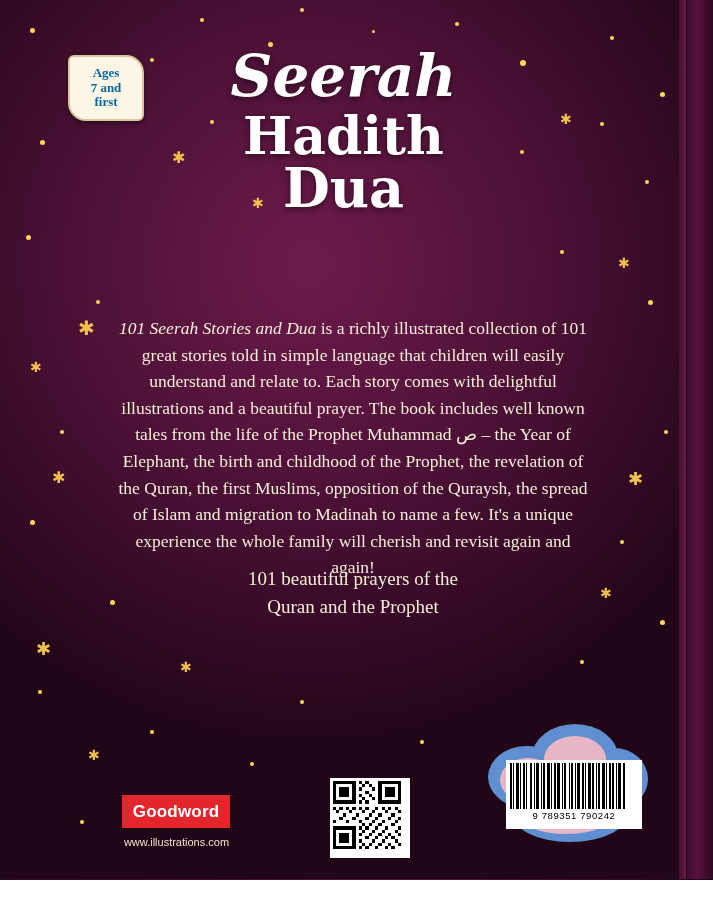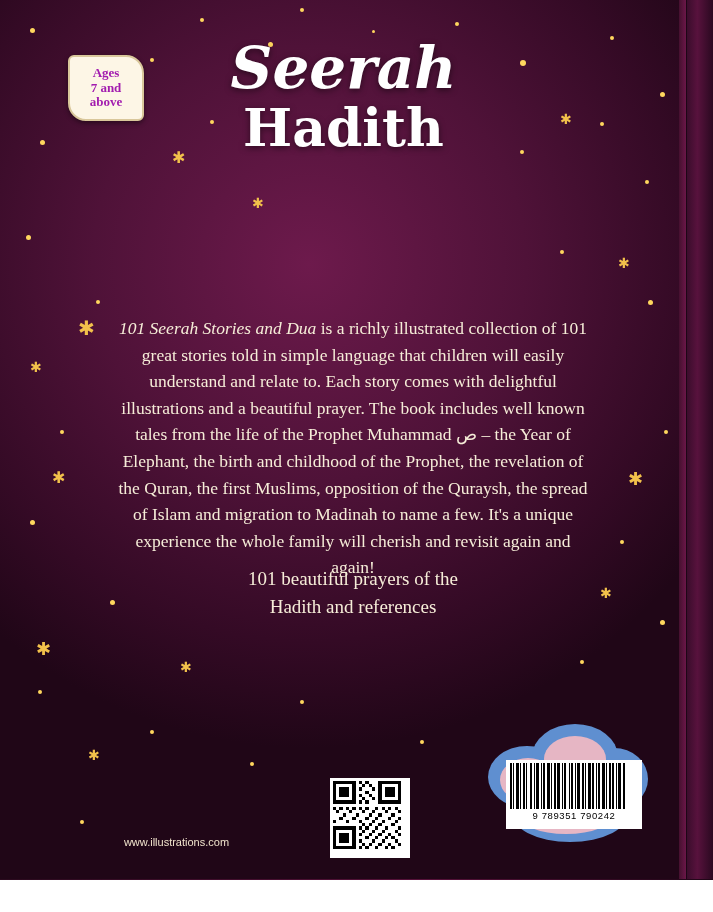--- a/index.html
+++ b/index.html
@@ -89,21 +89,21 @@
     width: 72px;
     height: 62px;
     background: #fdf6e6;
     border: 2px solid #d9c79b;
     border-radius: 6px 18px 6px 18px;
     box-shadow: 0 2px 5px rgba(0,0,0,0.45);
     display: flex;
     flex-direction: column;
     align-items: center;
     justify-content: center;
-    color: #a21caf;
+    color: #0369a1;
     font-family: "Liberation Serif", serif;
     font-weight: bold;
     font-size: 13px;
     line-height: 1.15;
     text-align: center;
   }
 
   
   .title-block {
     position: absolute;
@@ -120,21 +120,21 @@
     letter-spacing: 1px;
     line-height: 1;
     text-shadow: 0 2px 6px rgba(0,0,0,0.5);
   }
   .t-seerah {
     font-family: "DejaVu Serif", serif;
     font-style: italic;
     font-size: 58px;
     font-weight: bold;
     line-height: 1.05;
-    margin-top: 0;
+    margin-top: 8px;
     text-shadow: 0 2px 6px rgba(0,0,0,0.5);
   }
   .t-stories {
     font-family: "DejaVu Serif", serif;
     font-size: 52px;
     font-weight: bold;
     line-height: 1.05;
     margin-top: 2px;
     text-shadow: 0 2px 6px rgba(0,0,0,0.5);
   }
@@ -326,35 +326,37 @@
     <div class="star4" style="left:628px;top:470px;font-size:18px;">✱</div>
     <div class="star4" style="left:600px;top:586px;font-size:14px;">✱</div>
     <div class="star4" style="left:560px;top:112px;font-size:14px;">✱</div>
     <div class="star4" style="left:172px;top:150px;font-size:16px;">✱</div>
     <div class="star4" style="left:252px;top:196px;font-size:14px;">✱</div>
     <div class="star4" style="left:618px;top:256px;font-size:14px;">✱</div>
 
     <div class="age-badge">
       <div>Ages</div>
       <div>7 and</div>
-      <div>above</div>
+      <div>first</div>
     </div>
 
     <div class="title-block">
       <div class="t-seerah">Seerah</div>
       <div class="t-stories">Hadith</div>
+      <div class="t-dua">Dua</div>
     </div>
 
     <div class="blurb"><i>101 Seerah Stories and Dua</i><span> is a richly illustrated collection of 101 great stories told in simple language that children will easily understand and relate to. Each story comes with delightful illustrations and a beautiful prayer. The book includes well known tales from the life of the Prophet Muhammad ص – the Year of Elephant, the birth and childhood of the Prophet, the revelation of the Quran, the first Muslims, opposition of the Quraysh, the spread of Islam and migration to Madinah to name a few. It's a unique experience the whole family will cherish and revisit again and again!</span></div>
 
     <div class="features">
       <div class="feature-item" style="margin-bottom:0;">101 beautiful prayers of the</div>
-      <div class="feature-item">Hadith and references</div>
+      <div class="feature-item">Quran and the Prophet</div>
     </div>
 
+    <div class="logo">Goodword</div>
     <div class="logo-url">www.illustrations.com</div>
 
     <div class="qr">
       <svg width="68" height="68" viewBox="0 0 21 21" shape-rendering="crispEdges">
         <rect width="21" height="21" fill="#ffffff"></rect>
         <g fill="#000000">
           <rect x="0" y="0" width="7" height="1"></rect>
             <rect x="0" y="6" width="7" height="1"></rect>
           <rect x="0" y="0" width="1" height="7"></rect>
             <rect x="6" y="0" width="1" height="7"></rect>

